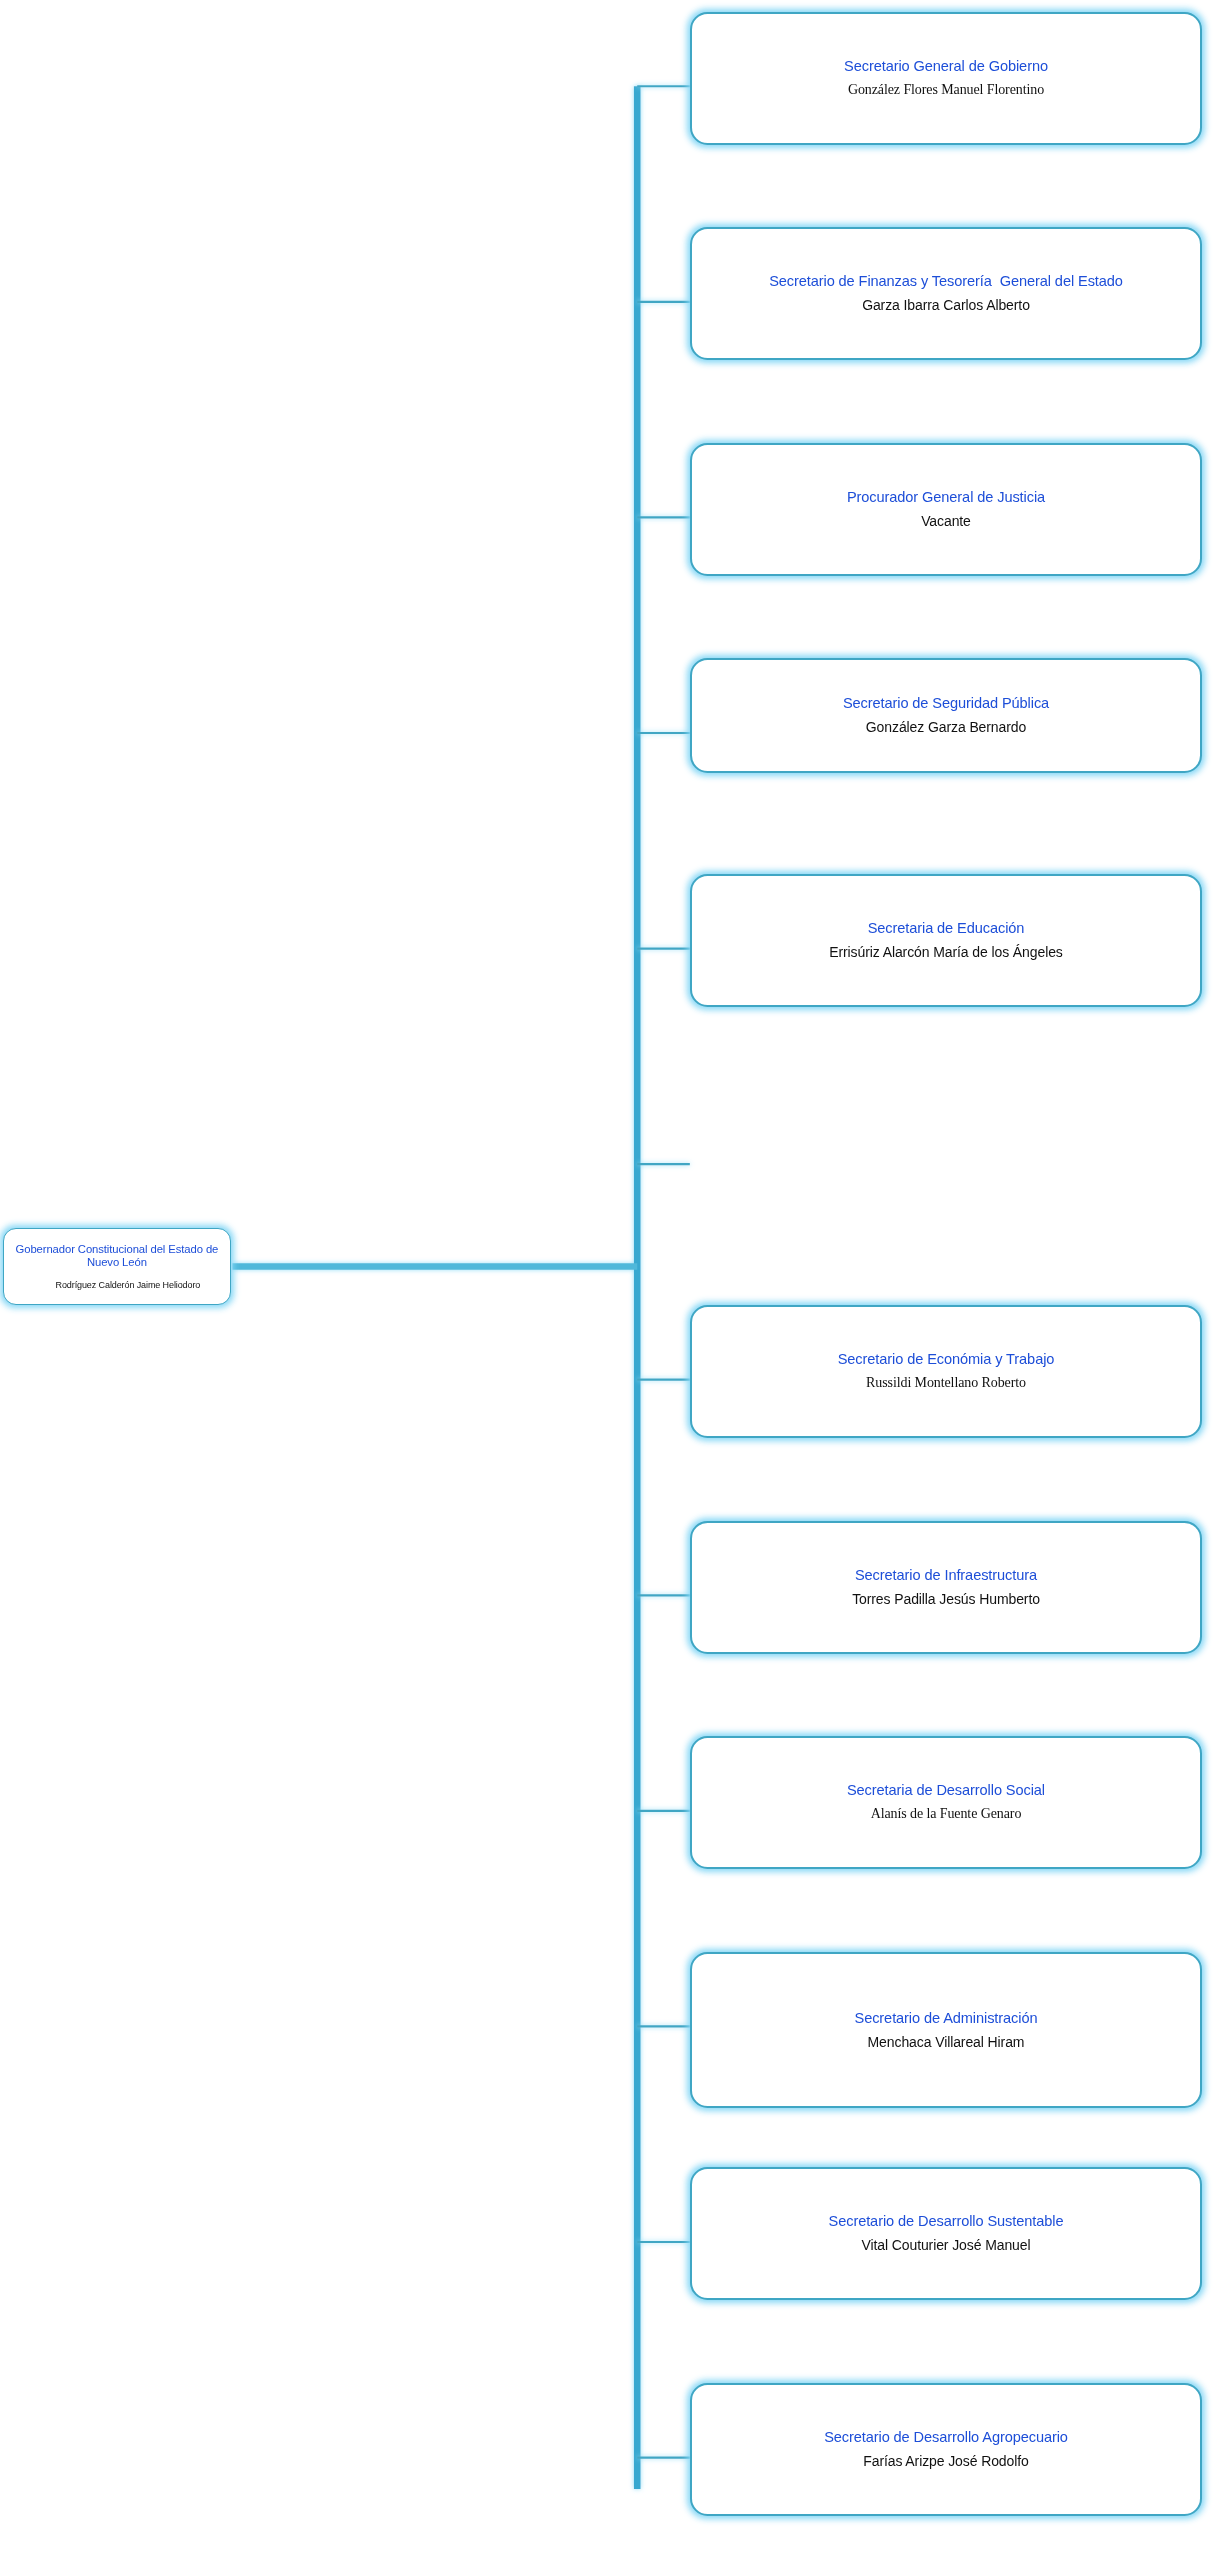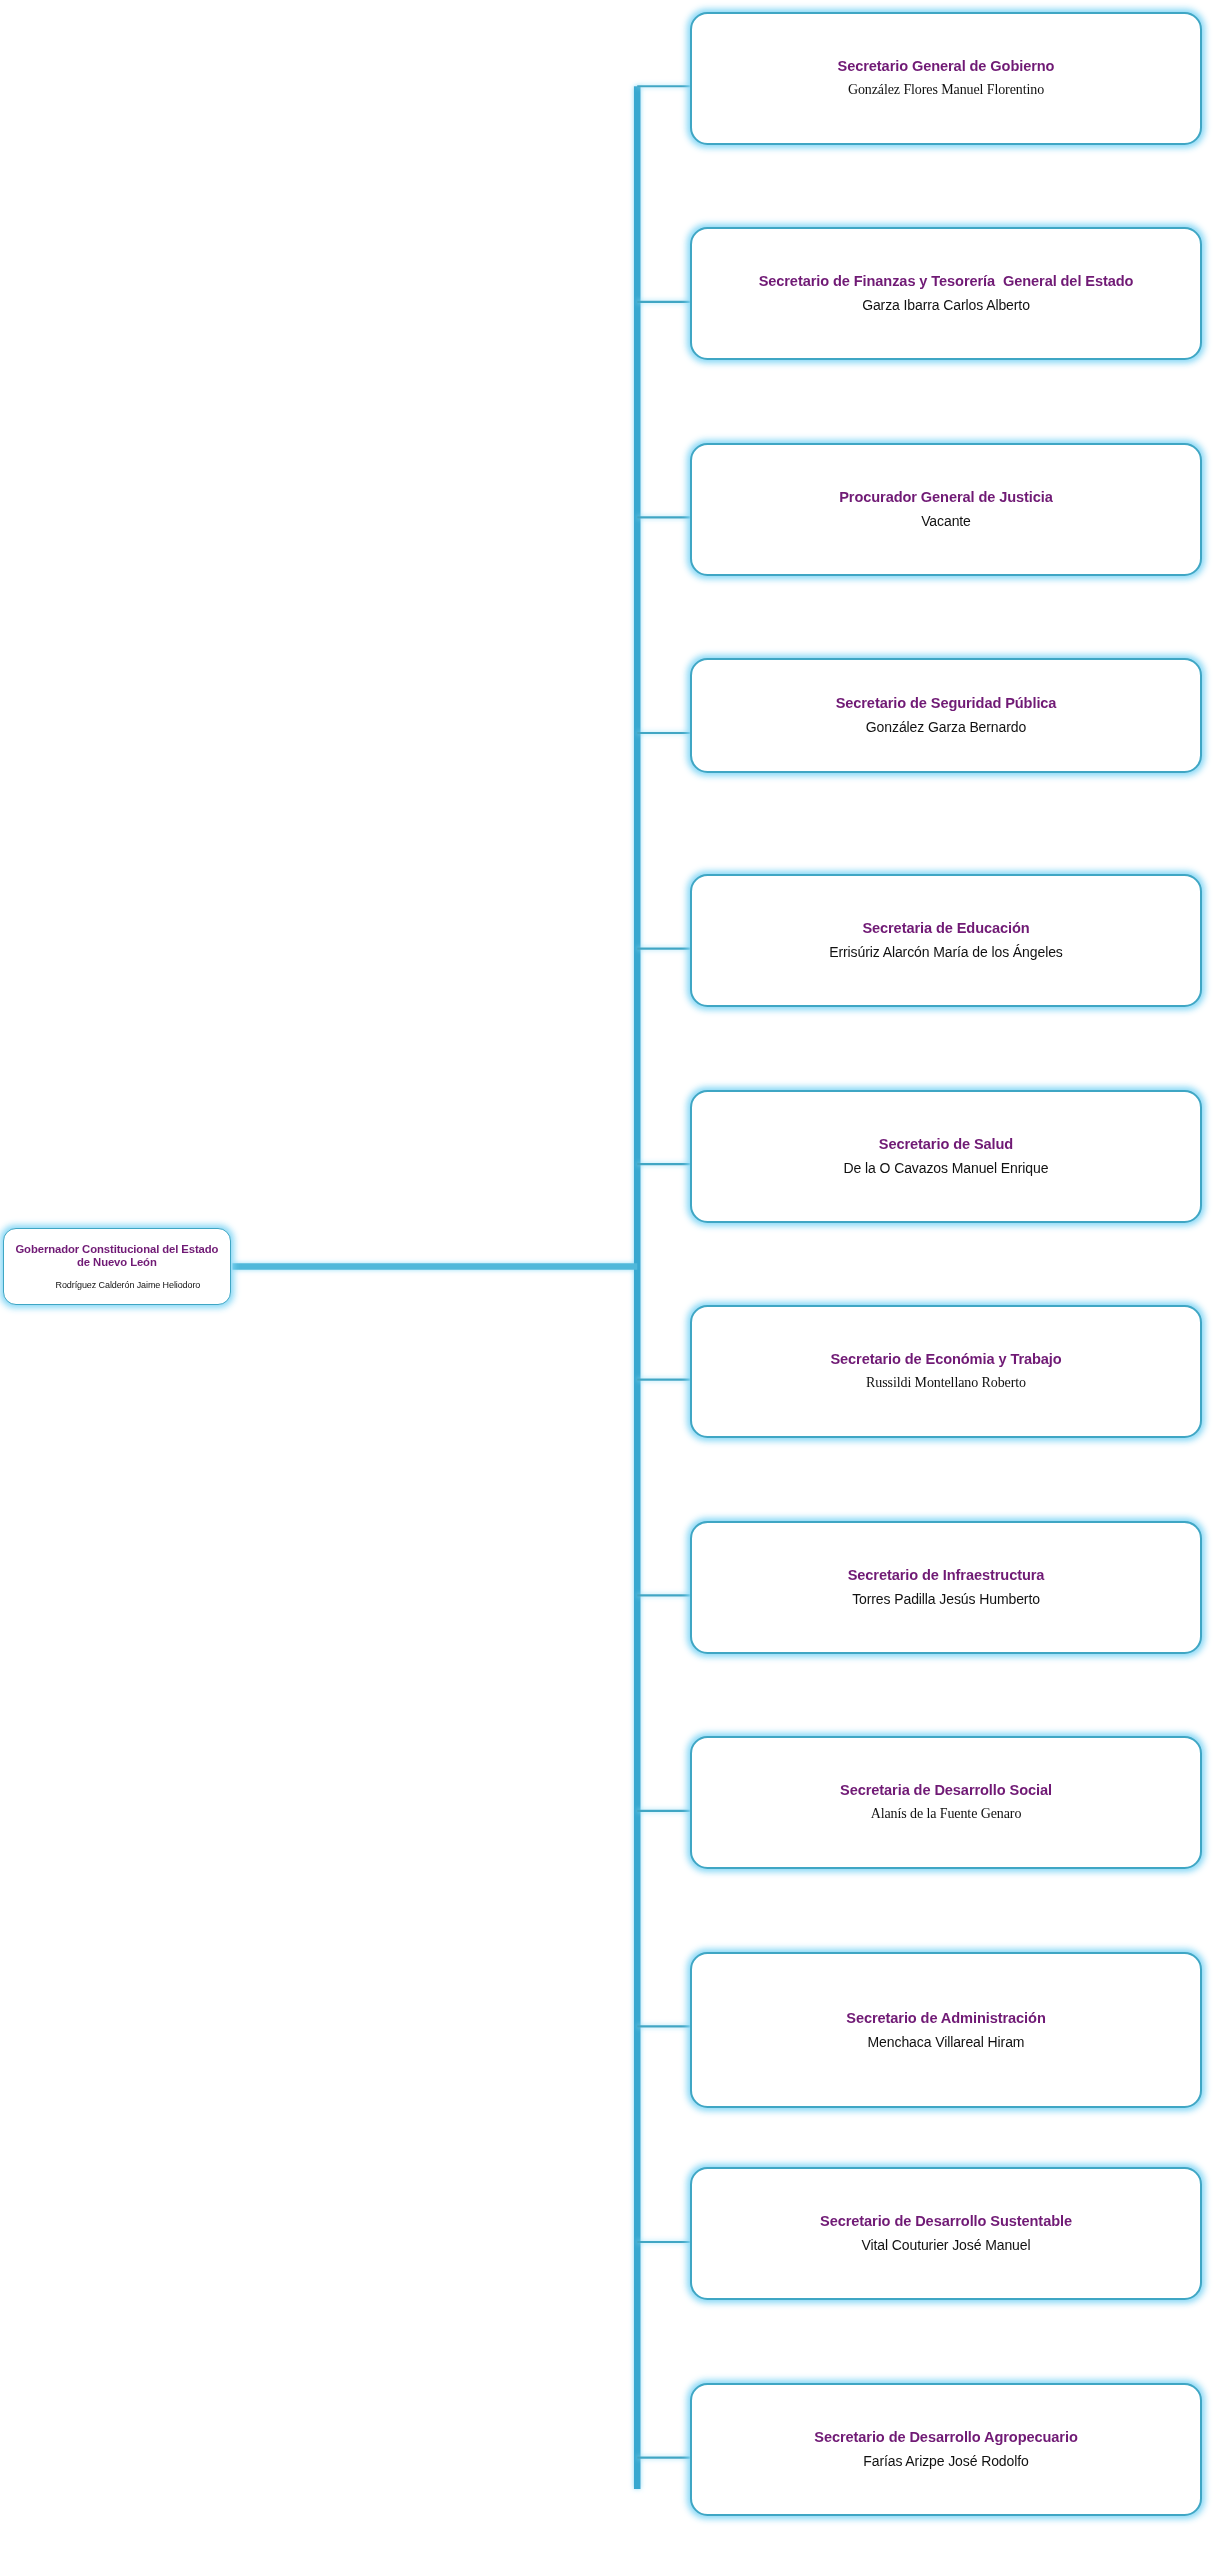--- a/index.html
+++ b/index.html
@@ -41,22 +41,22 @@
     box-shadow: 0 0 6.6px 2.2px rgba(130, 214, 245, 0.95);
     display: flex;
     flex-direction: column;
     align-items: center;
     justify-content: center;
     text-align: center;
     padding: 4.4px 11.7px;
   }
 
   .node-title {
-    font-weight: bold;
-    color: #701a75;
+    font-weight: normal;
+    color: #1d4ed8;
     line-height: 1.18;
     letter-spacing: -0.1px;
     white-space: pre-wrap;
   }
 
   .node-person {
     color: #111111;
     line-height: 1.18;
     letter-spacing: -0.1px;
     white-space: pre-wrap;
@@ -168,24 +168,20 @@
   <div class="node child" id="node-c3">
     <div class="node-title">Secretario de Seguridad Pública</div>
     <div class="node-person">González Garza Bernardo</div>
   </div>
 
   <div class="node child" id="node-c4">
     <div class="node-title">Secretaria de Educación</div>
     <div class="node-person">Errisúriz Alarcón María de los Ángeles</div>
   </div>
 
-  <div class="node child" id="node-c5">
-    <div class="node-title">Secretario de Salud</div>
-    <div class="node-person">De la O Cavazos Manuel Enrique</div>
-  </div>
 
   <div class="node child" id="node-c6">
     <div class="node-title">Secretario de Económia y Trabajo</div>
     <div class="node-person small">Russildi Montellano Roberto</div>
   </div>
 
   <div class="node child" id="node-c7">
     <div class="node-title">Secretario de Infraestructura</div>
     <div class="node-person">Torres Padilla Jesús Humberto</div>
   </div>

